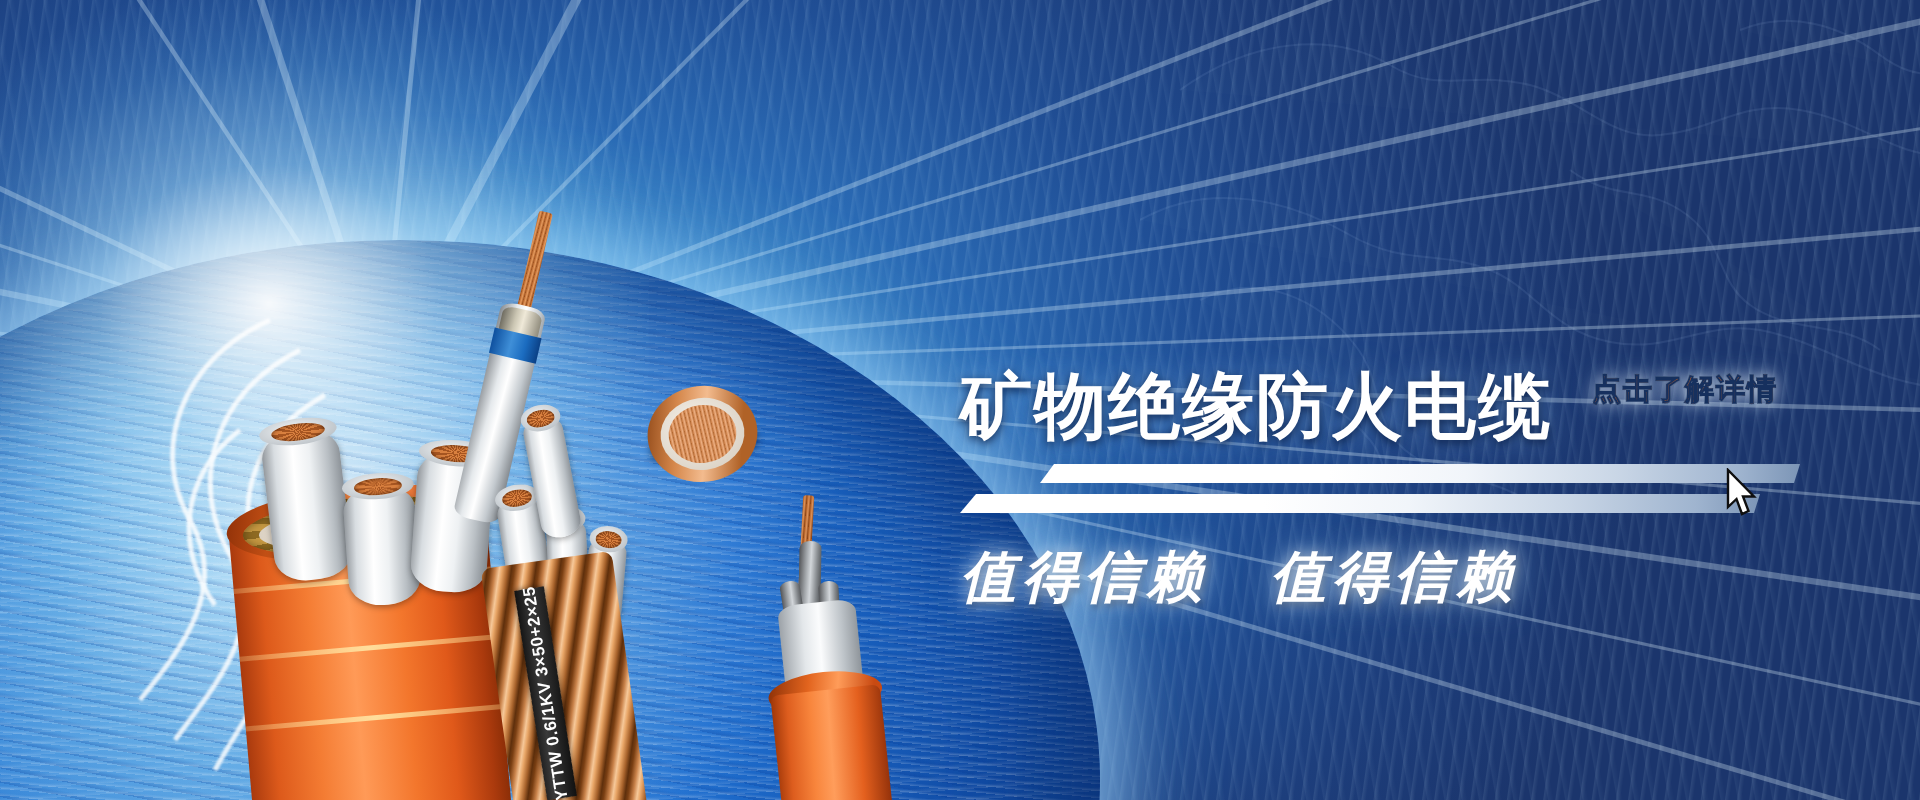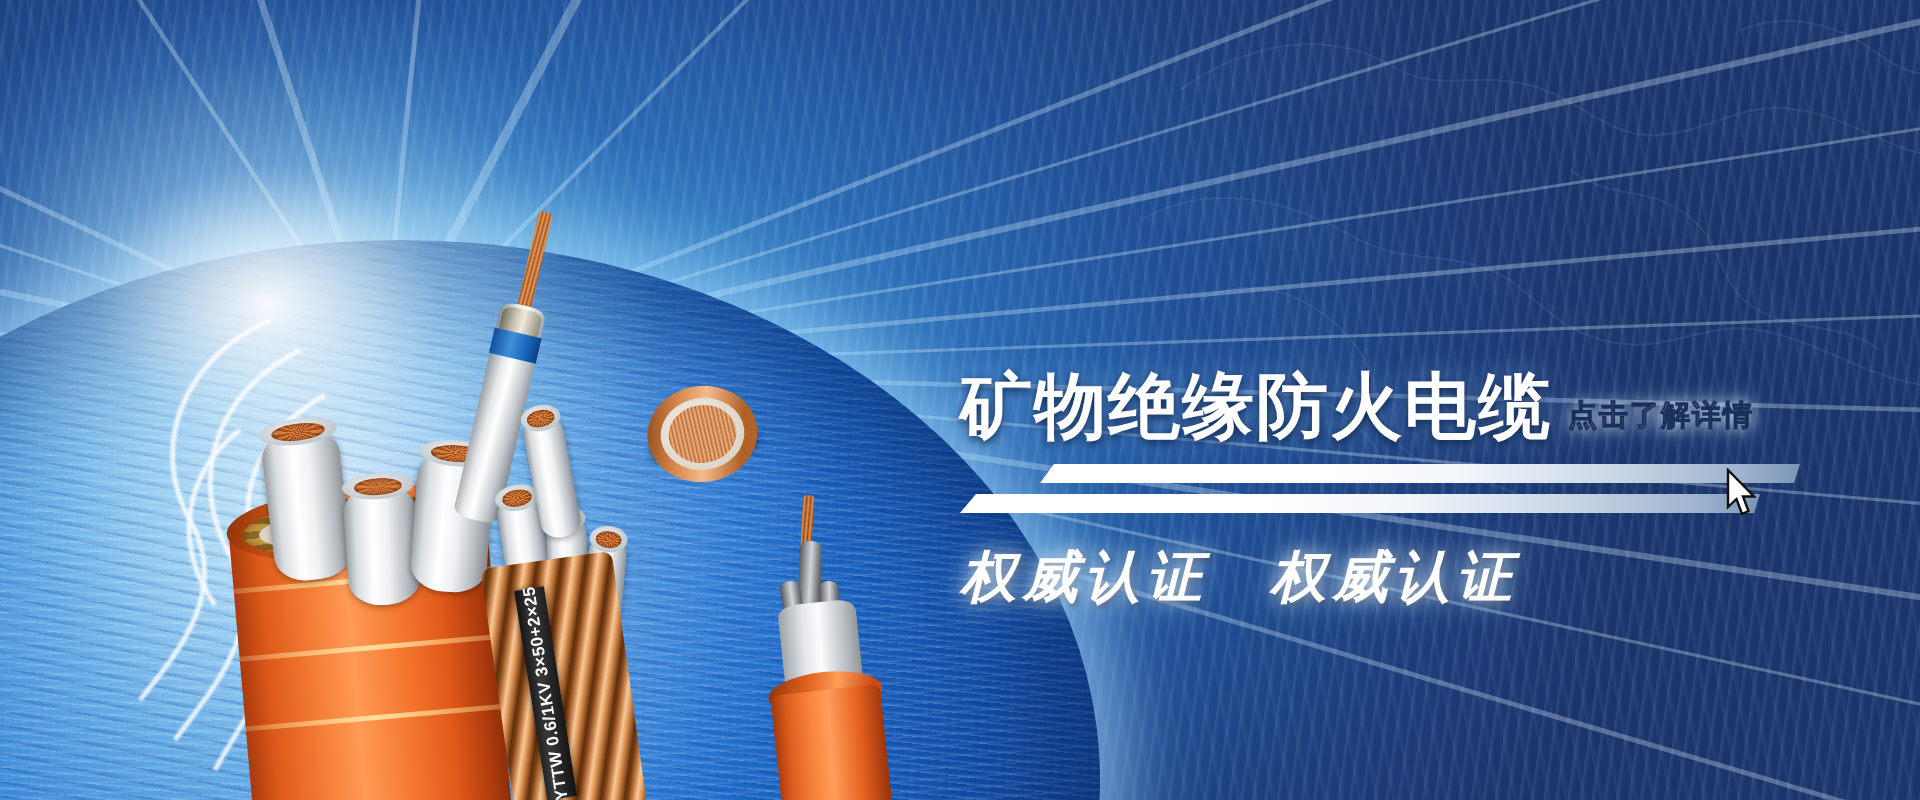--- a/index.html
+++ b/index.html
@@ -205,29 +205,29 @@
 
   
   .copy{position:absolute;left:960px;top:352px;width:950px;}
 
   .subtitle{
     color:#ffffff;font-size:24px;font-weight:700;line-height:1.2;
     letter-spacing:.5px;white-space:nowrap;
     text-shadow:0 2px 5px rgba(4,22,60,.85),0 0 16px rgba(120,180,240,.55);
   }
 
-  .headline-row{position:relative;margin-top:18px;display:flex;align-items:flex-end;}
+  .headline-row{position:relative;margin-top:18px;display:flex;gap:24px;}
   .headline{
     color:#ffffff;font-size:72px;font-weight:700;line-height:1;
     letter-spacing:2px;white-space:nowrap;
     text-shadow:0 3px 10px rgba(5,25,65,.9),0 0 28px rgba(140,195,245,.55);
   }
   .cta{
     position:relative;margin-left:16px;margin-bottom:6px;
-    color:#f9a8d4;font-size:29px;font-weight:700;letter-spacing:2px;white-space:nowrap;
+    color:#f97316;font-size:29px;font-weight:700;letter-spacing:2px;white-space:nowrap;
     -webkit-text-stroke:1px #16305e;
     text-shadow:
       0 0 14px rgba(255,255,255,.85),
       0 0 26px rgba(190,225,255,.8),
       1px 1px 0 #16305e,-1px 1px 0 #16305e,1px -1px 0 #16305e,-1px -1px 0 #16305e;
     cursor:pointer;
   }
 
   
   .bars{position:relative;margin-top:22px;height:64px;width:862px;}
@@ -402,20 +402,20 @@
     <div class="headline-row">
       <div class="headline">矿物绝缘防火电缆</div>
       <div class="cta">点击了解详情</div>
     </div>
 
     <div class="bars">
       <div class="bar b1"></div>
       <div class="bar b2"></div>
     </div>
 
-    <div class="tagline">权威认证　权威认证</div>
+    <div class="tagline">值得信赖　值得信赖</div>
   </div>
 
   <svg class="cursor" viewBox="0 0 34 50">
     <path d="M2 2 L2 39 L10.5 31 L16 46 L22.5 43 L17 28.5 L28 28.5 Z" fill="#ffffff" stroke="#0f0f0f" stroke-width="2.4" stroke-linejoin="miter"></path>
   </svg>
 
 </div>
 
 </body></html>

